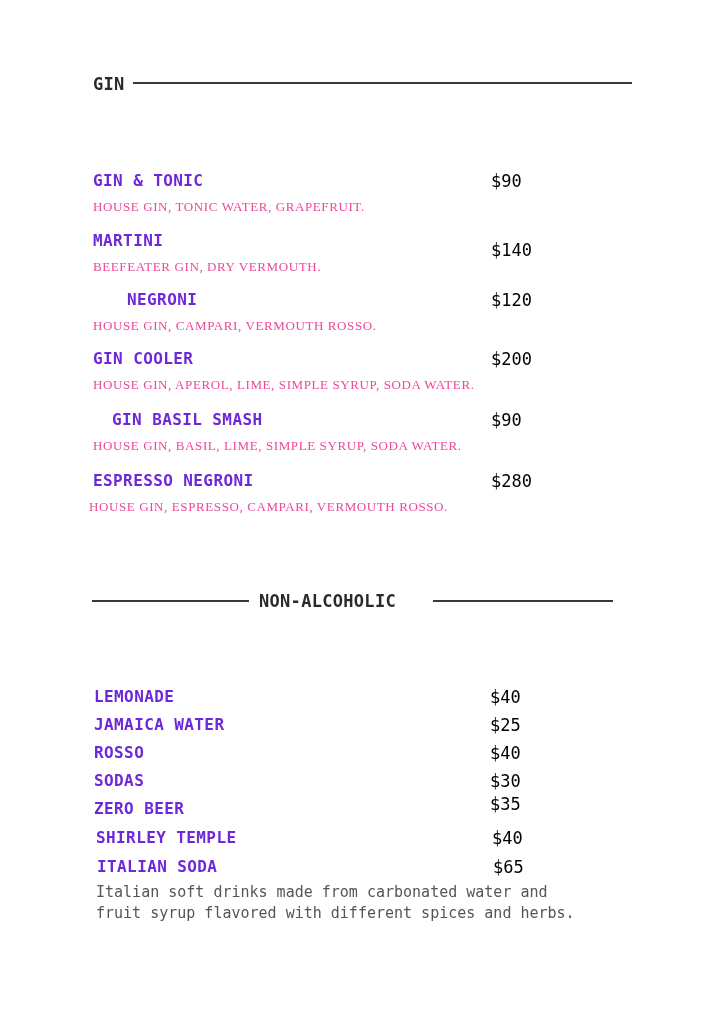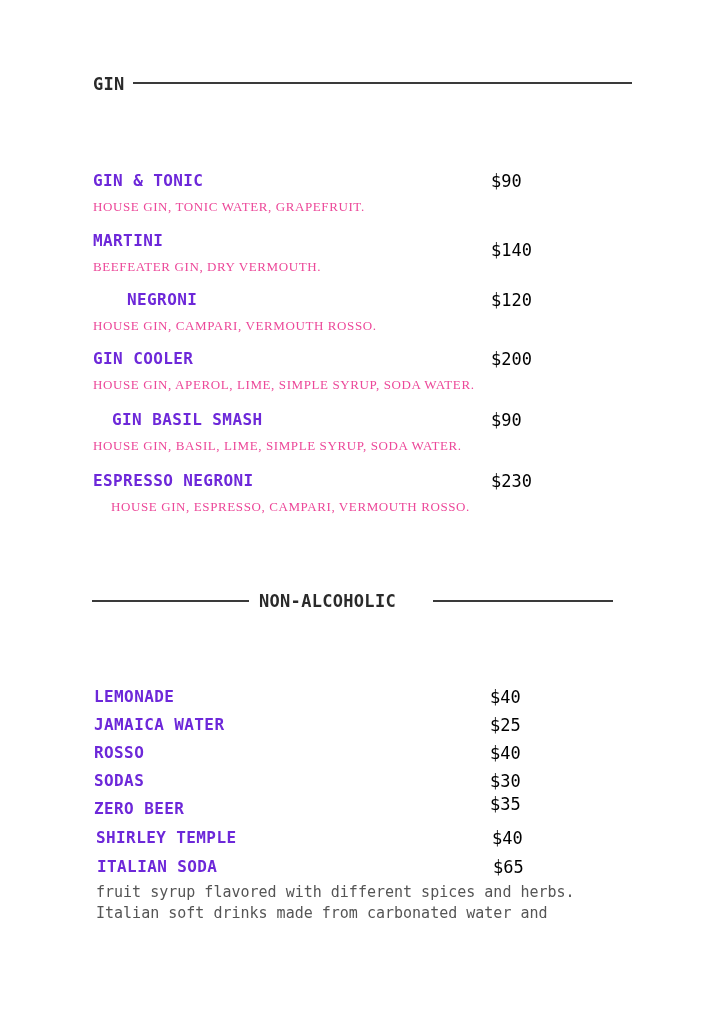--- a/index.html
+++ b/index.html
@@ -39,22 +39,22 @@
     <div class="price" style="left:491px; top:349px;">$200</div>
     <div class="desc" style="left:93px; top:377px;">HOUSE GIN, APEROL, LIME, SIMPLE SYRUP, SODA WATER.</div>
   </div>
   <div>
     <div class="name" style="left:93px; top:410px;margin-left:19px;">GIN BASIL SMASH</div>
     <div class="price" style="left:491px; top:410px;">$90</div>
     <div class="desc" style="left:93px; top:438px;">HOUSE GIN, BASIL, LIME, SIMPLE SYRUP, SODA WATER.</div>
   </div>
   <div>
     <div class="name" style="left:93px; top:471px;">ESPRESSO NEGRONI</div>
-    <div class="price" style="left:491px; top:471px;">$230</div>
-    <div class="desc" style="left:111px; top:499px;">HOUSE GIN, ESPRESSO, CAMPARI, VERMOUTH ROSSO.</div>
+    <div class="price" style="left:491px; top:471px;">$280</div>
+    <div class="desc" style="left:89px; top:499px;">HOUSE GIN, ESPRESSO, CAMPARI, VERMOUTH ROSSO.</div>
   </div>
 </div>
 
 <div class="rule" style="left:92px; top:600px; width:157px;"></div>
 <div class="abs h-title" style="left:259px; top:591px;">NON-ALCOHOLIC</div>
 <div class="rule" style="left:433px; top:600px; width:180px;"></div>
 
 <div>
   <div>
     <div class="name" style="left:94px; top:687px;">LEMONADE</div>
@@ -78,16 +78,16 @@
   </div>
   <div>
     <div class="name" style="left:96px; top:828px;">SHIRLEY TEMPLE</div>
     <div class="price" style="left:492px; top:828px;">$40</div>
   </div>
   <div>
     <div class="name" style="left:97px; top:857px;">ITALIAN SODA</div>
     <div class="price" style="left:493px; top:857px;">$65</div>
   </div>
   <div class="note" style="left:96px; top:882px;">
+    <div>Italian soft drinks made from carbonated water and</div>
     <div>fruit syrup flavored with different spices and herbs.</div>
-    <div>Italian soft drinks made from carbonated water and</div>
   </div>
 </div>
 
 </body></html>

